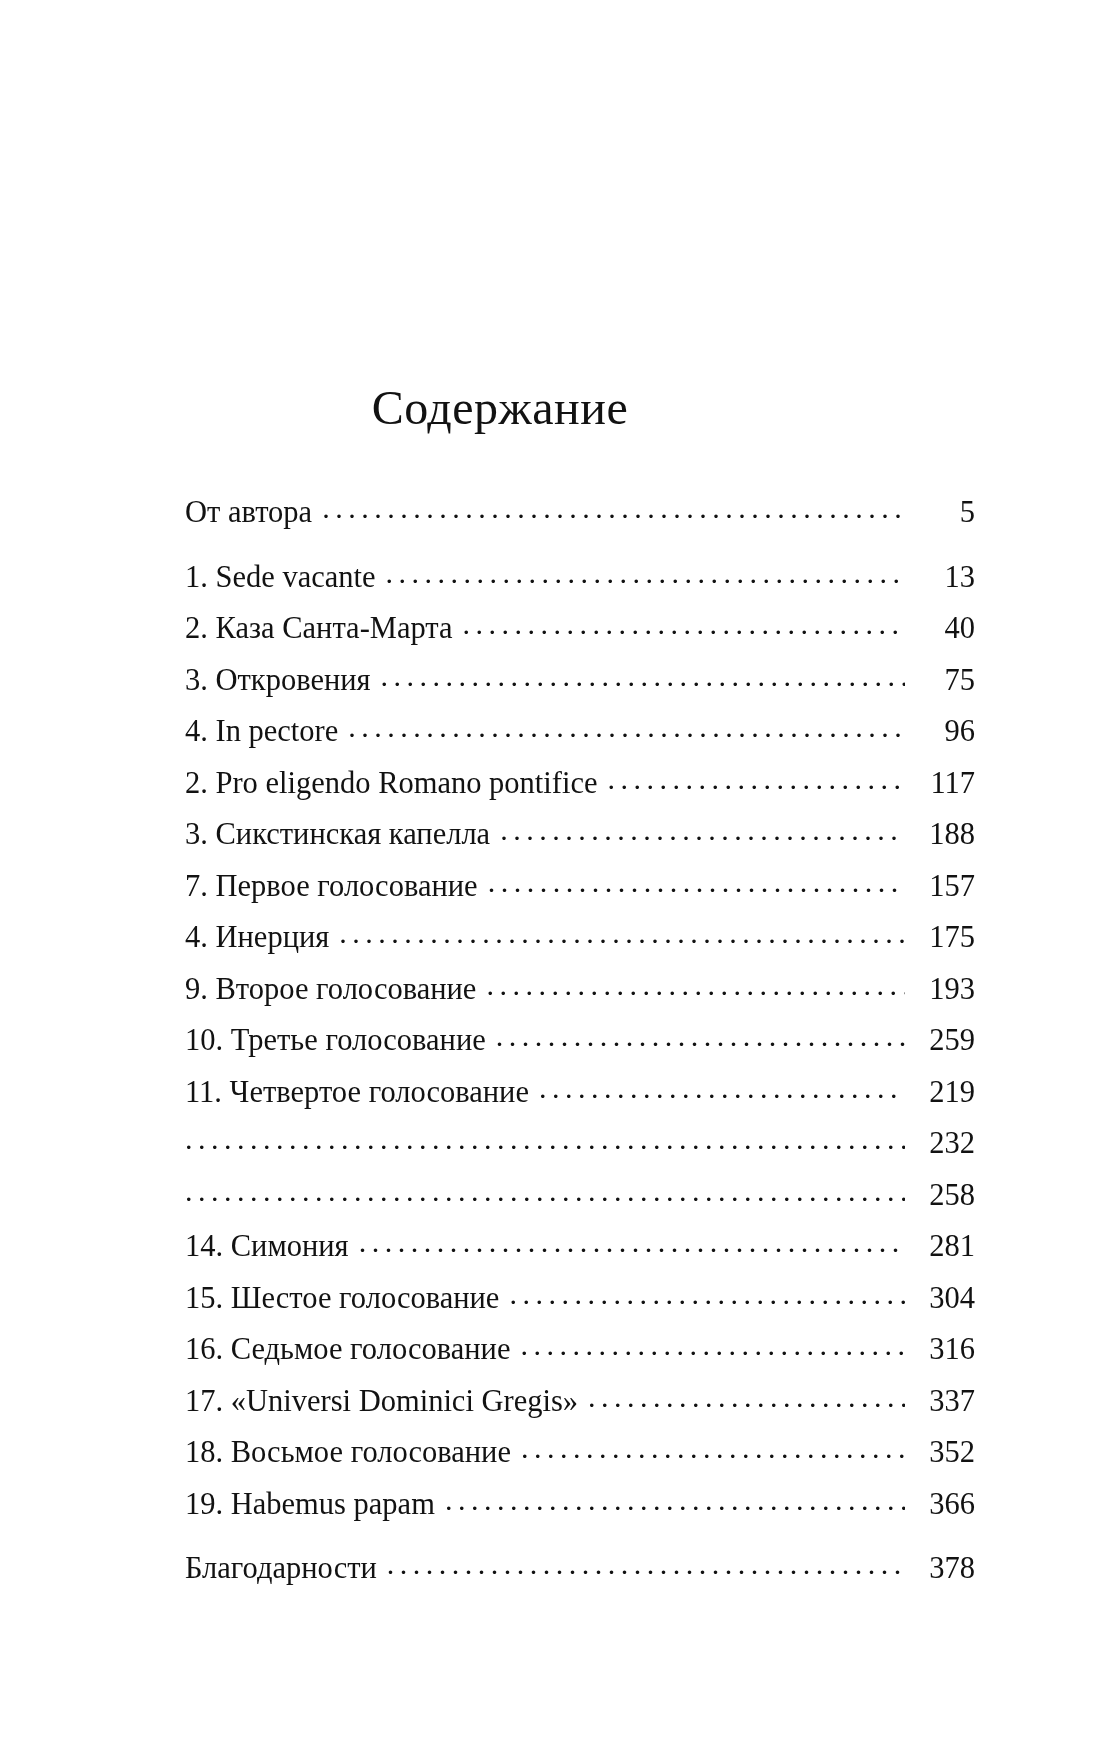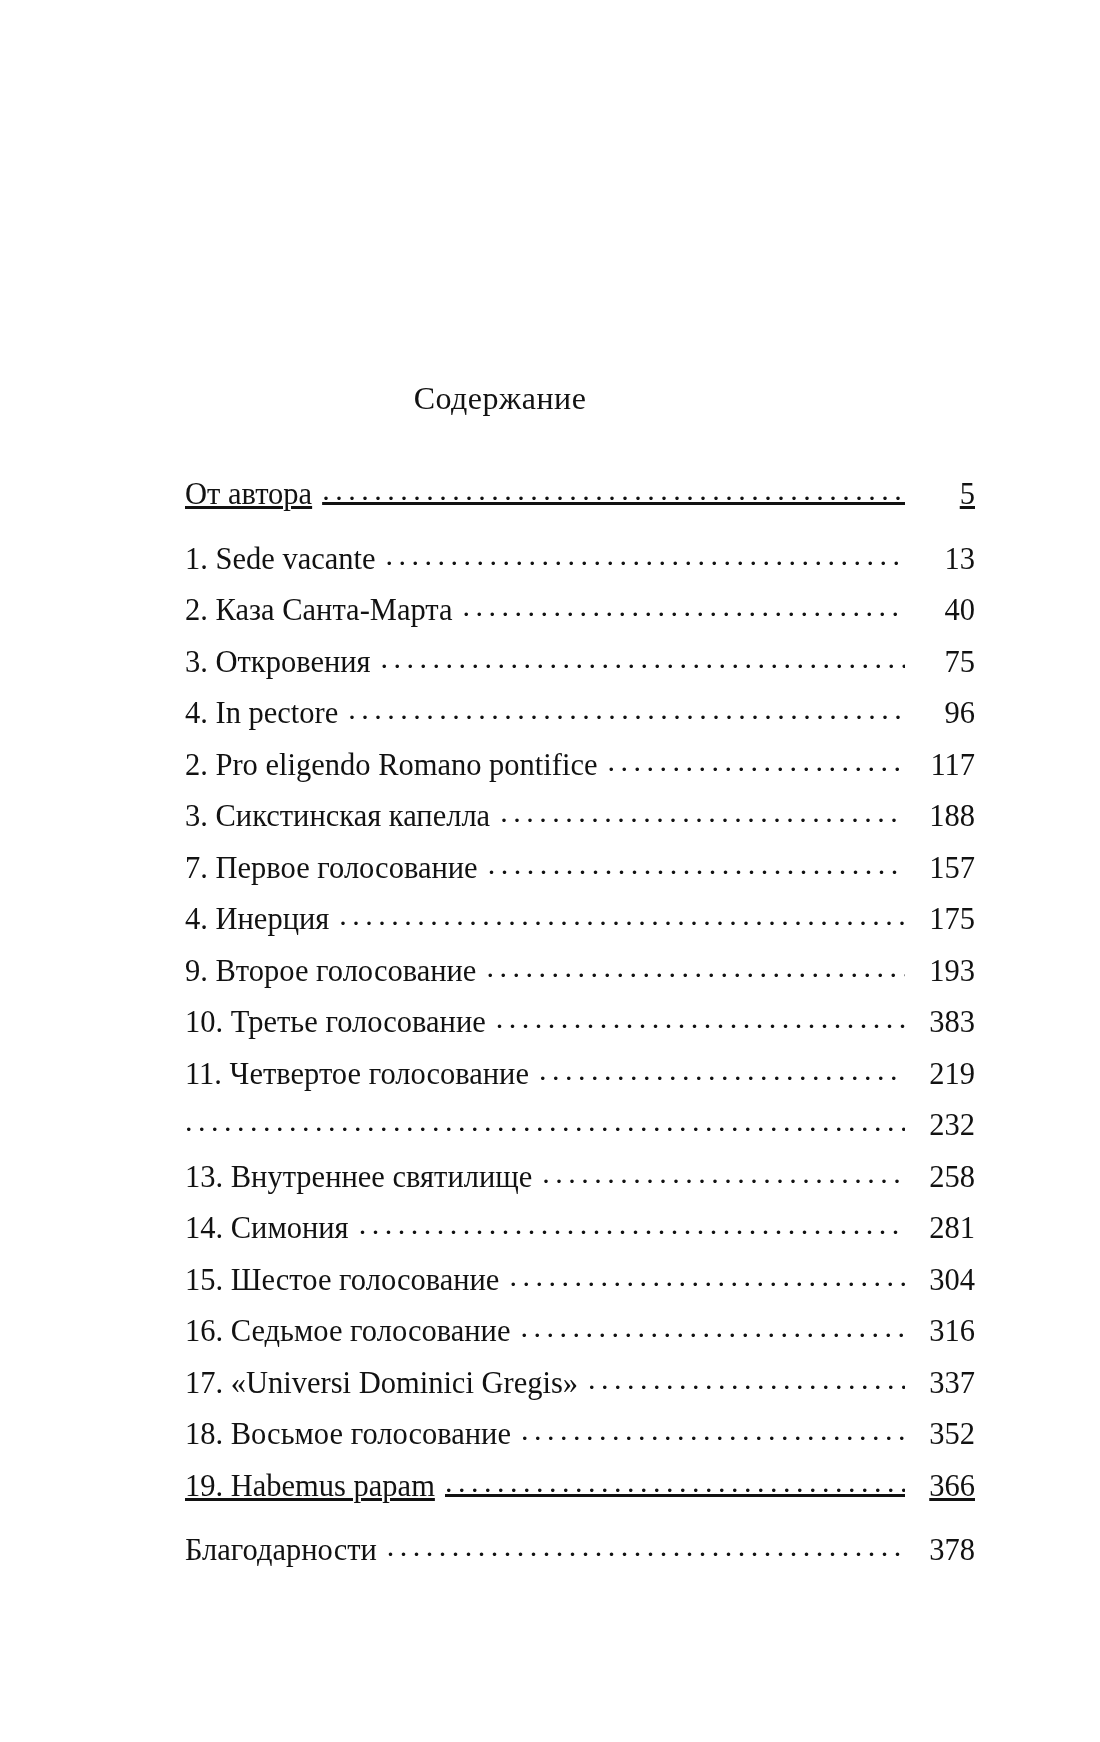--- a/index.html
+++ b/index.html
@@ -21,21 +21,21 @@
     box-sizing: border-box;
   }
   .content {
     position: absolute;
     left: 185px;
     top: 380px;
     width: 790px;
   }
   .toc-title {
     text-align: center;
-    font-size: 32px;
+    font-size: 48px;
     font-weight: normal;
     letter-spacing: 0.5px;
     margin: 0 0 62px 0;
     padding-right: 160px;
     font-family: "Liberation Serif", "DejaVu Serif", serif;
   }
   .toc-list {
     list-style: none;
     margin: 0;
     padding: 0;
@@ -43,21 +43,20 @@
   .toc-entry {
     display: flex;
     align-items: baseline;
     font-size: 30.5px;
     line-height: 1.0;
     margin-bottom: 21px;
     white-space: nowrap;
   }
   .toc-entry.gap-after {
     margin-bottom: 34px;
-    text-decoration: underline;
   }
   .entry-label {
     flex: 0 0 auto;
     padding-right: 10px;
   }
   .entry-dots {
     flex: 1 1 auto;
     overflow: hidden;
     position: relative;
     top: -4px;
@@ -126,33 +125,32 @@
           <span class="entry-page">175</span>
         </li>
         <li class="toc-entry">
           <span class="entry-label">9. Второе голосование</span>
           <span class="entry-dots">..........................................................................................</span>
           <span class="entry-page">193</span>
         </li>
         <li class="toc-entry">
           <span class="entry-label">10. Третье голосование</span>
           <span class="entry-dots">..........................................................................................</span>
-          <span class="entry-page">383</span>
+          <span class="entry-page">259</span>
         </li>
         <li class="toc-entry">
           <span class="entry-label">11. Четвертое голосование</span>
           <span class="entry-dots">..........................................................................................</span>
           <span class="entry-page">219</span>
         </li>
         <li class="toc-entry">
           <span class="entry-dots">..........................................................................................</span>
           <span class="entry-page">232</span>
         </li>
         <li class="toc-entry">
-          <span class="entry-label">13. Внутреннее святилище</span>
           <span class="entry-dots">..........................................................................................</span>
           <span class="entry-page">258</span>
         </li>
         <li class="toc-entry">
           <span class="entry-label">14. Симония</span>
           <span class="entry-dots">..........................................................................................</span>
           <span class="entry-page">281</span>
         </li>
         <li class="toc-entry">
           <span class="entry-label">15. Шестое голосование</span>

